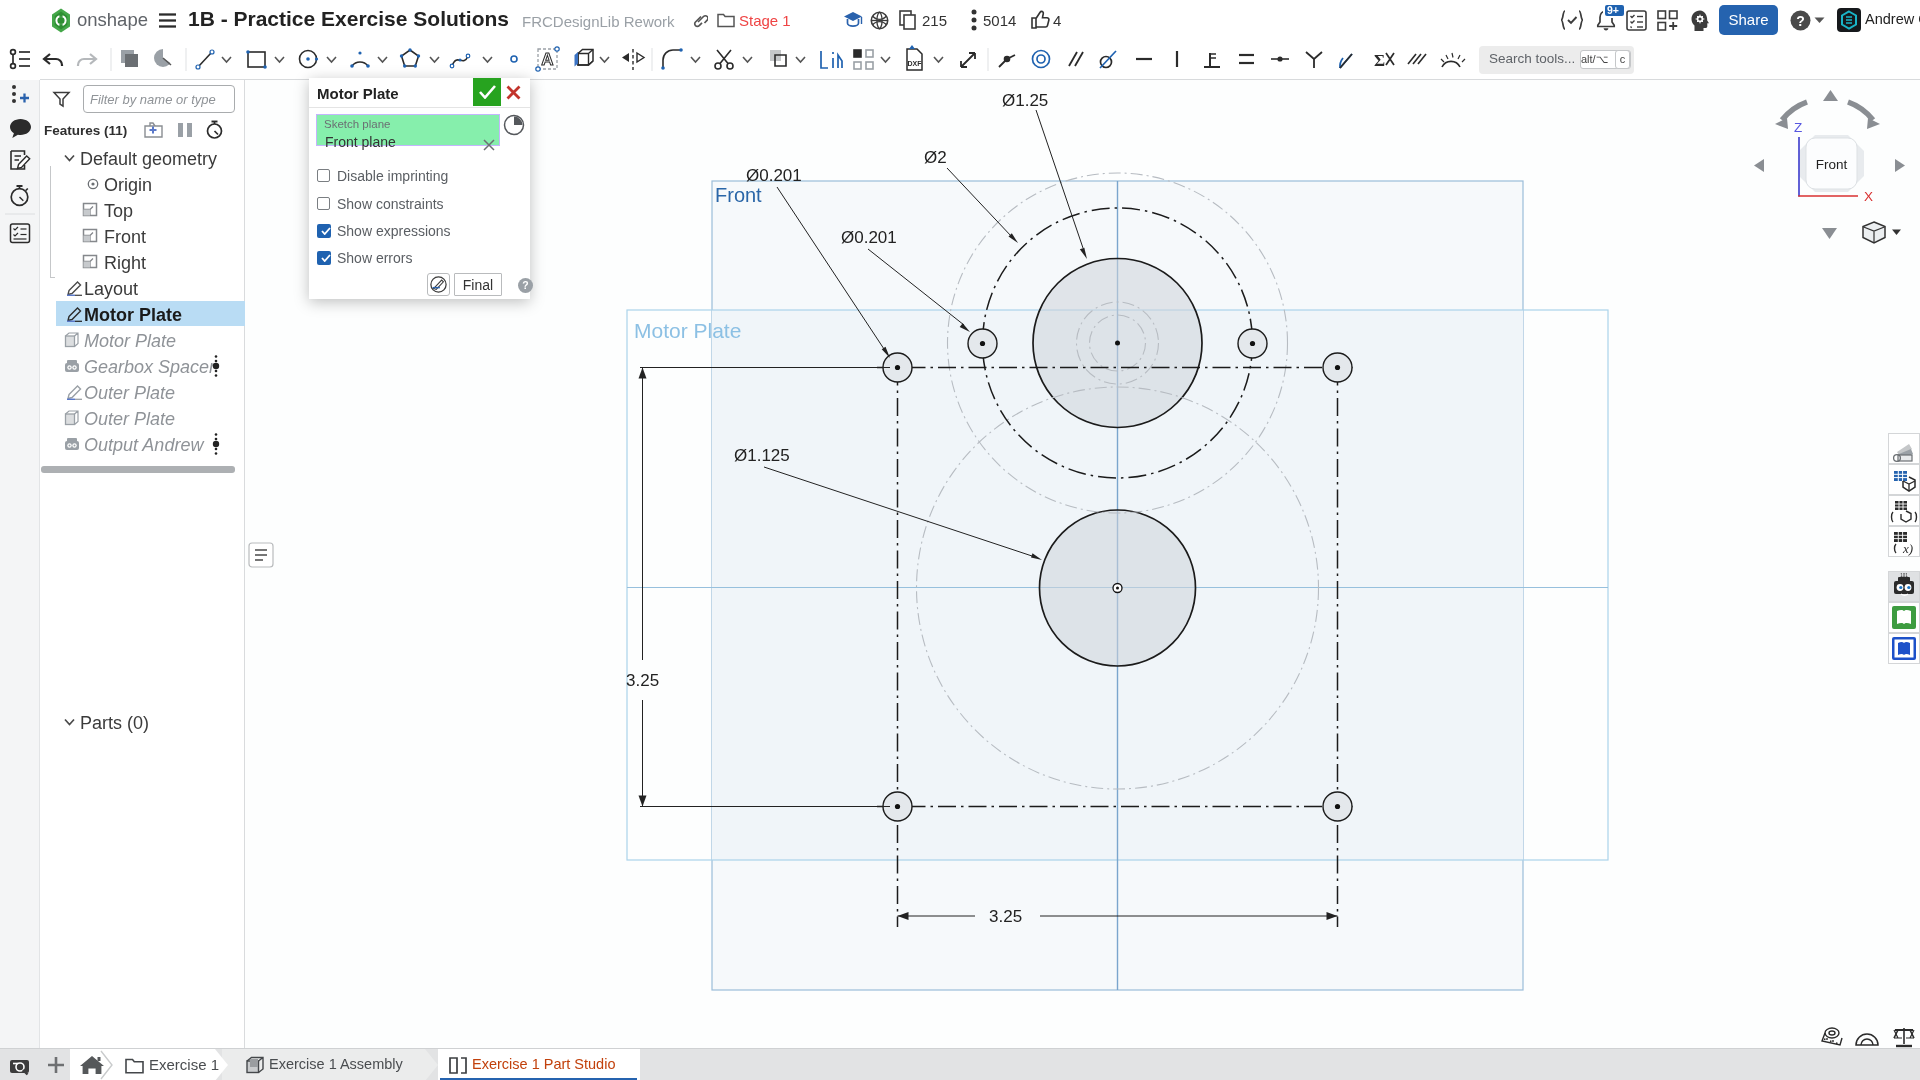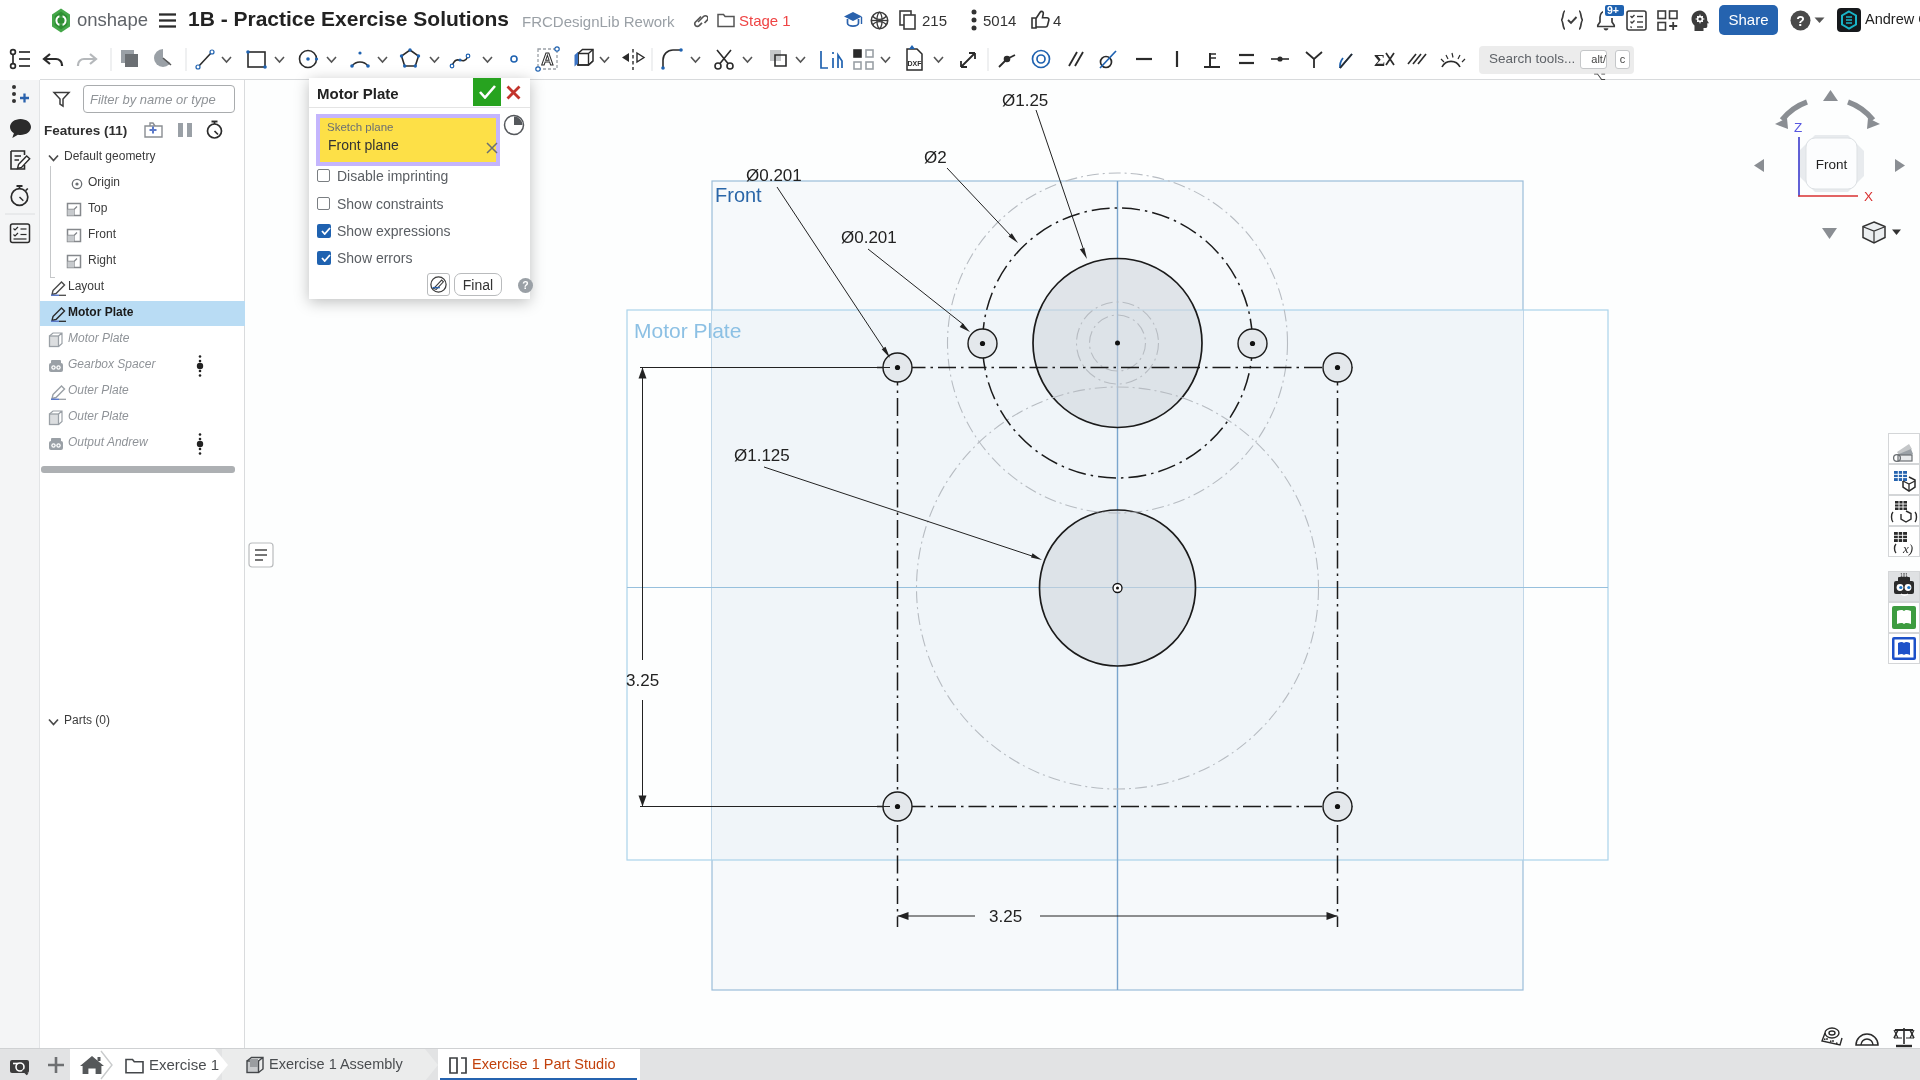--- a/index.html
+++ b/index.html
@@ -8,21 +8,21 @@
 #page { position:absolute; left:0; top:0; width:1920px; height:1080px; background:#fff; }
 .abs { position:absolute; }
 
 #topbar { position:absolute; left:0; top:0; width:1920px; height:40px; background:#fff;margin-left:46px; }
 
 #toolbar { position:absolute; left:0; top:40px; width:1920px; height:40px; background:#fff; border-bottom:1px solid #d8dadc; }
 
 #lstrip { position:absolute; left:0; top:80px; width:40px; height:968px; background:#f4f5f6; border-right:1px solid #e2e4e6; }
 
 #lpanel { position:absolute; left:40px; top:80px; width:205px; height:968px; background:#fff; border-right:1px solid #d9dbdd; }
-.trow { position:absolute; left:0; width:200px; height:25px; font-size:12px; color:#3b3b3b; white-space:nowrap; }
+.trow { position:absolute; left:16px; width:200px; height:25px; font-size:18px; color:#3b3b3b; white-space:nowrap; }
 .trow .lbl { position:absolute; top:4px; }
 .ital { font-style:italic; color:#8f9398; }
 
 #dialog { position:absolute; z-index:20; left:309px; top:78px; width:221px; height:221px; background:#fff;
   box-shadow:0 3px 14px rgba(0,0,0,0.25); font-size:14px; color:#5a5e63; }
 
 #canvas { position:absolute; left:245px; top:80px; width:1675px; height:968px; background:#fdfefe; }
 
 #tabbar { position:absolute; left:0; top:1048px; width:1920px; height:32px; background:#e2e3e4; border-top:1px solid #cfd1d3; }
 
@@ -310,21 +310,21 @@
           <line x1="1413" y1="24" x2="1421" y2="14"></line>
           <line x1="1418" y1="24" x2="1426" y2="14"></line>
         </g>
         <g fill="none" stroke="#2b2b2b" stroke-width="1.6">
           <path d="M1442 27 a10 10 0 0 1 18 0"></path>
           <path d="M1444 22 l-3 -3 M1448 19 l-2 -4 M1453 17.5 l-1 -4.5 M1458 19 l2 -4 M1462 22 l3 -3" stroke-width="1.2"></path>
         </g>
       </svg>
   <div class="abs" style="left:1479px;top:6px;width:155px;height:28px;background:#ececec;border-radius:4px"></div>
   <div class="abs" style="left:1489px;top:11px;font-size:13.5px;color:#5f6368">Search tools...</div>
-  <div class="abs" style="left:1580px;top:10px;width:27px;height:19px;background:#fff;border:1px solid #c5c7c9;border-radius:3px;font-size:11px;color:#444;text-align:right;line-height:17px">alt/⌥</div>
+  <div class="abs" style="left:1580px;top:10px;width:51px;height:19px;background:#fff;border:1px solid #c5c7c9;border-radius:3px;font-size:11px;color:#444;text-align:left;line-height:17px">alt/⌥</div>
   <div class="abs" style="left:1615px;top:10px;width:15px;height:19px;background:#fff;border:1px solid #c5c7c9;border-radius:3px;font-size:11px;color:#444;text-align:center;line-height:17px">c</div>
 </div>
 
 <div id="lstrip"></div>
 <svg class="abs" style="left:0;top:40px;z-index:5" width="40" height="260" viewBox="0 0 40 260">
   <rect x="0" y="0" width="40" height="40" fill="#fff"></rect>
 
   <g stroke="#2b2b2b" stroke-width="1.7" fill="none">
     <circle cx="13" cy="12" r="2.4"></circle>
         <circle cx="13" cy="26" r="2.4"></circle>
@@ -515,21 +515,21 @@
 <div id="dialog">
   <div class="abs" style="left:8px;top:7px;font-size:15px;font-weight:bold;color:#222">Motor Plate</div>
   <div class="abs" style="left:164px;top:0;width:28px;height:28px;background:#27a31f"></div>
   <svg class="abs" style="left:170px;top:7px" width="17" height="14" viewBox="0 0 17 14">
         <path d="M1 7 l5 5.5 L16 1" fill="none" stroke="#fff" stroke-width="2.6"></path>
       </svg>
   <svg class="abs" style="left:197px;top:7px" width="15" height="15" viewBox="0 0 15 15">
         <path d="M1.5 1.5 L13.5 13.5 M13.5 1.5 L1.5 13.5" stroke="#c2342c" stroke-width="2.8"></path>
       </svg>
   <div class="abs" style="left:0;top:29px;width:221px;height:1px;background:#e4e4e4"></div>
-  <div class="abs" style="left:7px;top:36px;width:184px;height:52px;border:4px solid #c4b5fd;background:#fde047">
+  <div class="abs" style="left:7px;top:36px;width:184px;height:32px;border:1px solid #c4b5fd;background:#86efac">
     <div class="abs" style="left:7px;top:3px;font-size:11.5px;color:#6b6f73">Sketch plane</div>
     <div class="abs" style="left:8px;top:19px;font-size:14px;color:#333">Front plane</div>
     <svg class="abs" style="left:166px;top:24px" width="12" height="12" viewBox="0 0 12 12">
           <path d="M1 1 L11 11 M11 1 L1 11" stroke="#6b6f73" stroke-width="1.5"></path>
         </svg>
   </div>
   <svg class="abs" style="left:194px;top:36px" width="22" height="22" viewBox="0 0 22 22">
     <circle cx="11" cy="11" r="9.5" fill="none" stroke="#55585c" stroke-width="1.5"></circle>
     <path d="M11 11 V2.6 A8.4 8.4 0 0 1 19.4 11 Z" fill="#55585c"></path>
   </svg>
@@ -546,21 +546,21 @@
   <svg class="abs" style="left:12px;top:176px" width="10" height="8" viewBox="0 0 10 8">
         <path d="M1 4 l2.7 3 L9 1" fill="none" stroke="#fff" stroke-width="1.8"></path>
       </svg>
   <div class="abs" style="left:28px;top:172px">Show errors</div>
   <div class="abs" style="left:118px;top:195px;width:23px;height:23px;border:1px solid #b9bbbd;border-radius:3px;background:#fff"></div>
   <svg class="abs" style="left:121px;top:198px" width="17" height="17" viewBox="0 0 19 19">
     <circle cx="9.5" cy="9.5" r="8.5" fill="none" stroke="#3c3c3c" stroke-width="1.4"></circle>
     <path d="M4 14 L13 4.5 l2 2 L7 15 Z" fill="#fff" stroke="#3c3c3c" stroke-width="1.2"></path>
     <path d="M3 13 h8" stroke="#2a62ad" stroke-width="1.6"></path>
   </svg>
-  <div class="abs" style="left:145px;top:195px;width:48px;height:23px;border:1px solid #b9bbbd;border-radius:7px;background:#fff;font-size:14px;color:#333;text-align:center;line-height:22px">Final</div>
+  <div class="abs" style="left:145px;top:195px;width:48px;height:23px;border:1px solid #b9bbbd;border-radius:1px;background:#fff;font-size:14px;color:#333;text-align:center;line-height:22px">Final</div>
   <svg class="abs" style="left:209px;top:200px" width="15" height="15" viewBox="0 0 15 15">
     <circle cx="7.5" cy="7.5" r="7.5" fill="#9aa0a6"></circle>
     <text x="7.5" y="11.4" font-size="10.5" font-weight="bold" fill="#fff" text-anchor="middle" font-family="Liberation Sans">?</text>
   </svg>
 </div>
 
 <svg id="canvas" viewBox="0 0 1675 968">
 
   <rect x="467" y="101" width="811" height="809" fill="#f6f9fb" stroke="#9bbdd9" stroke-width="1.2"></rect>
   <rect x="467" y="230" width="811" height="550" fill="#f0f5f9"></rect>

